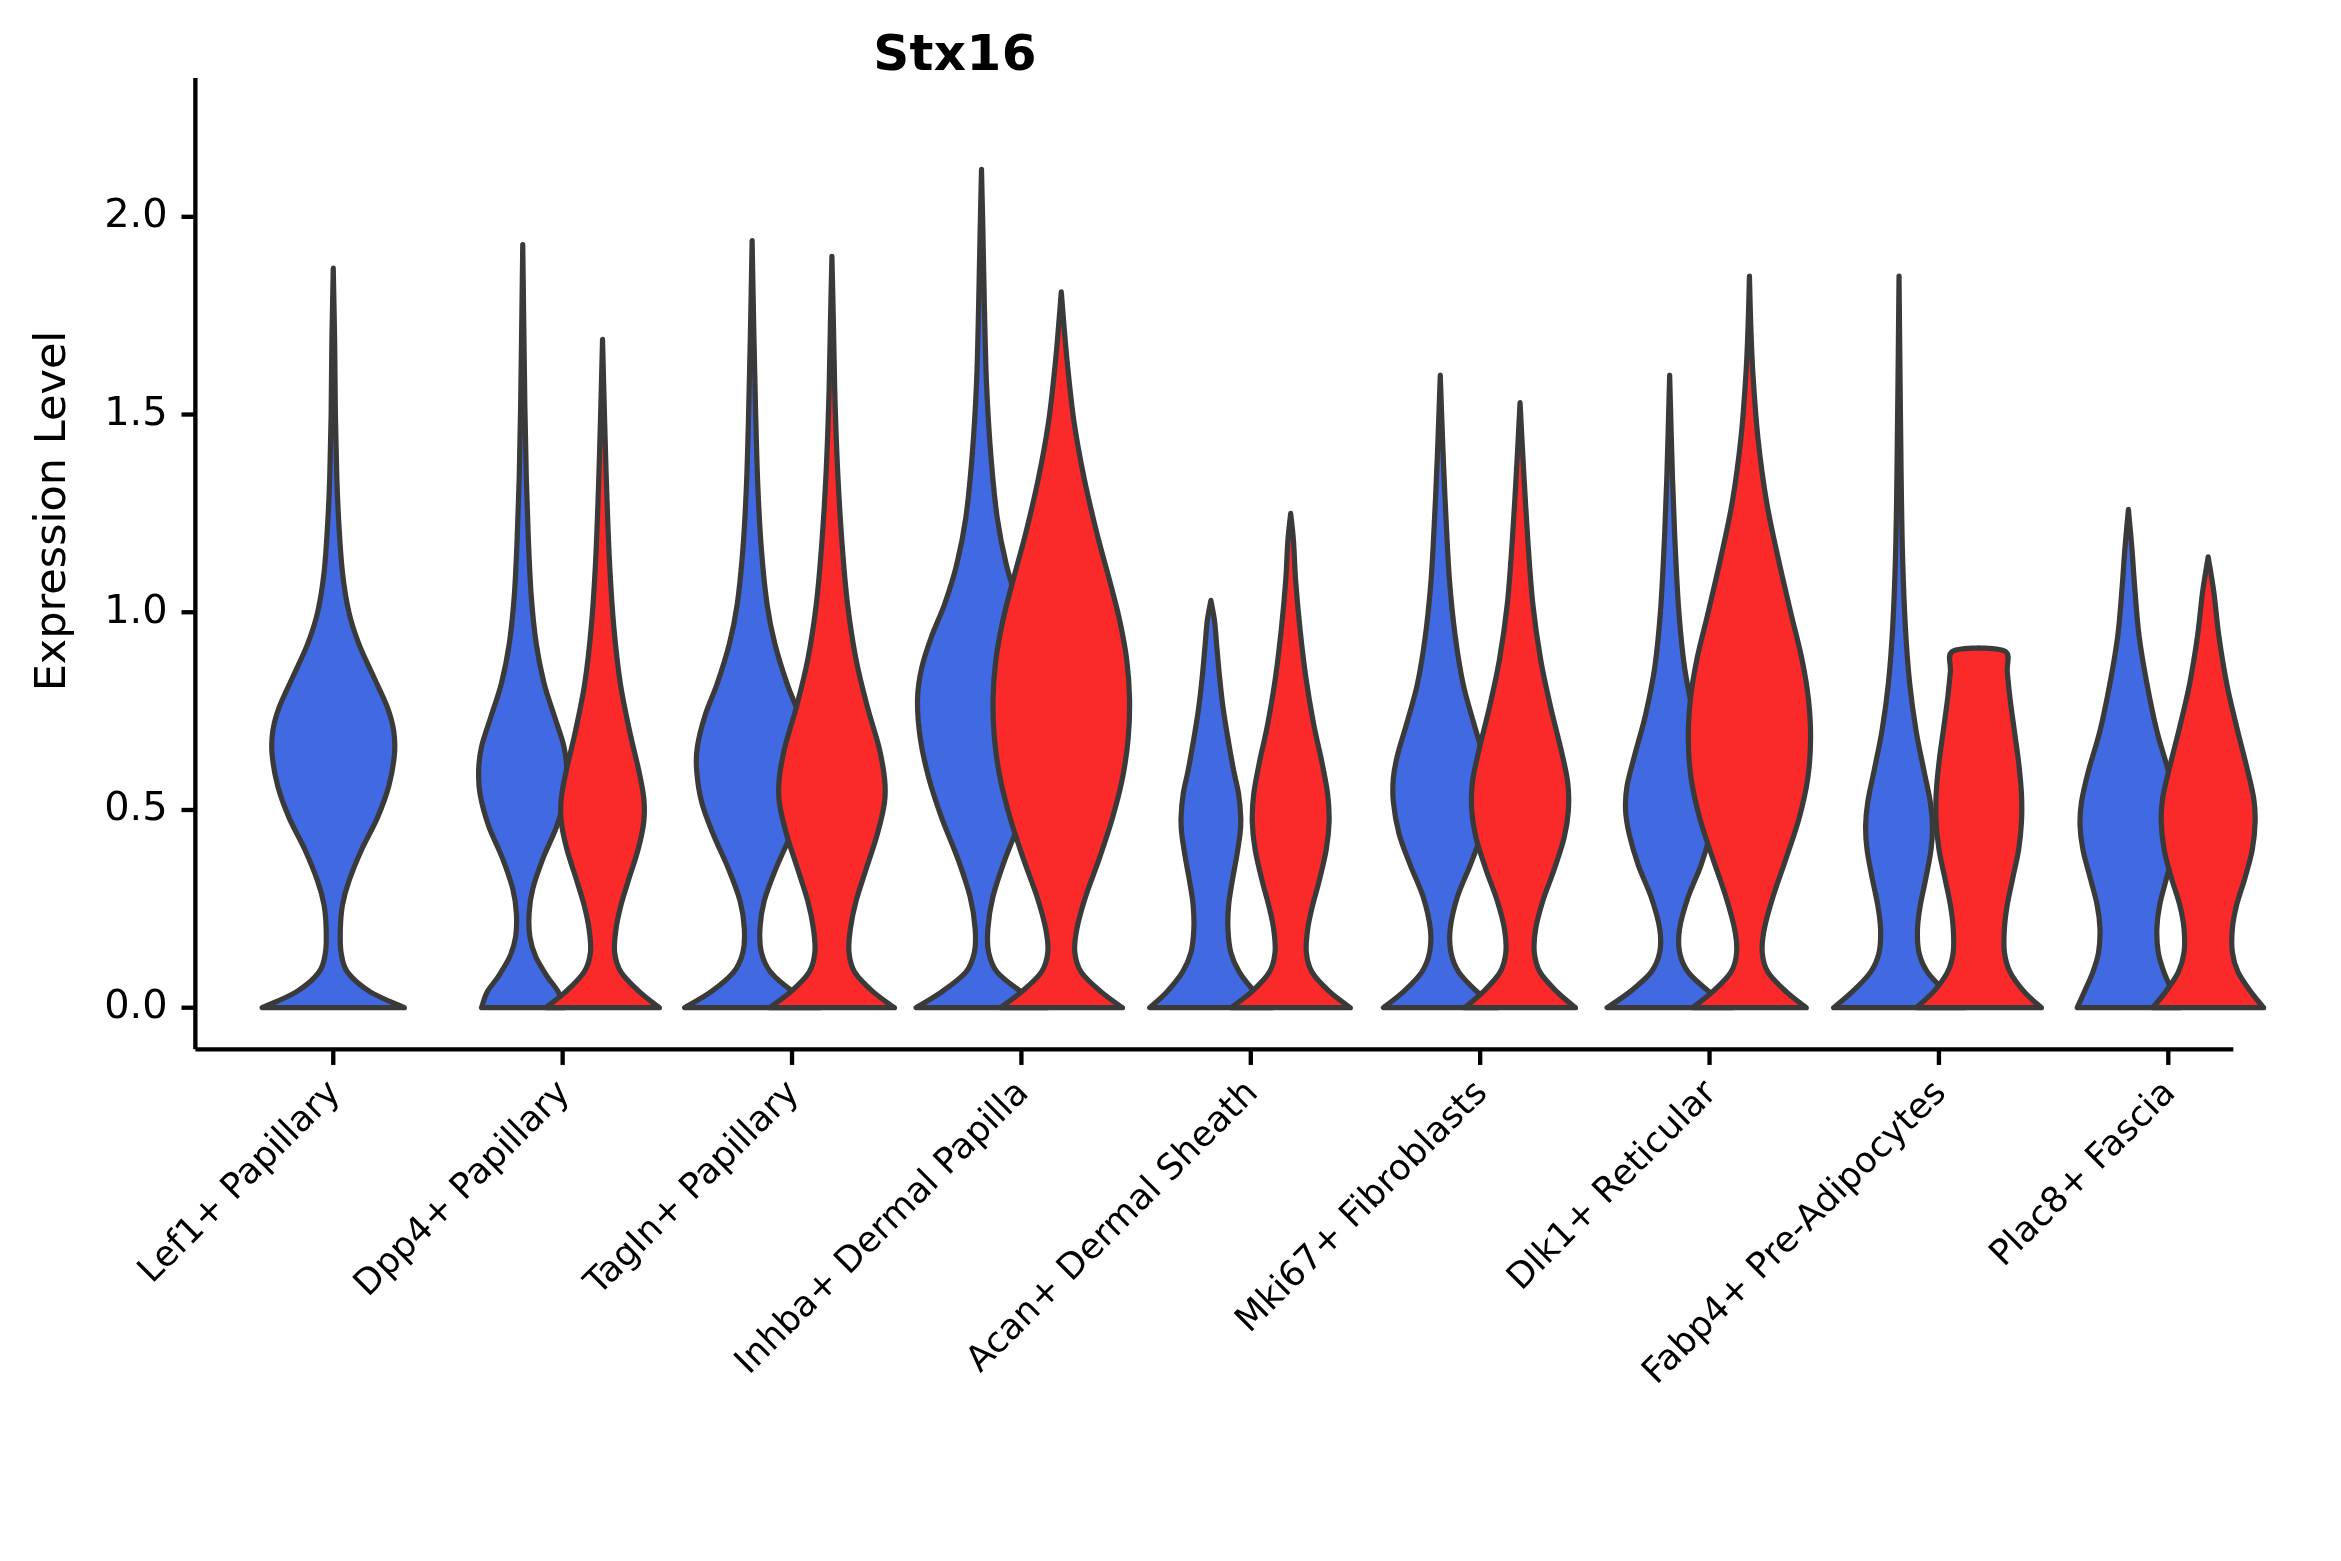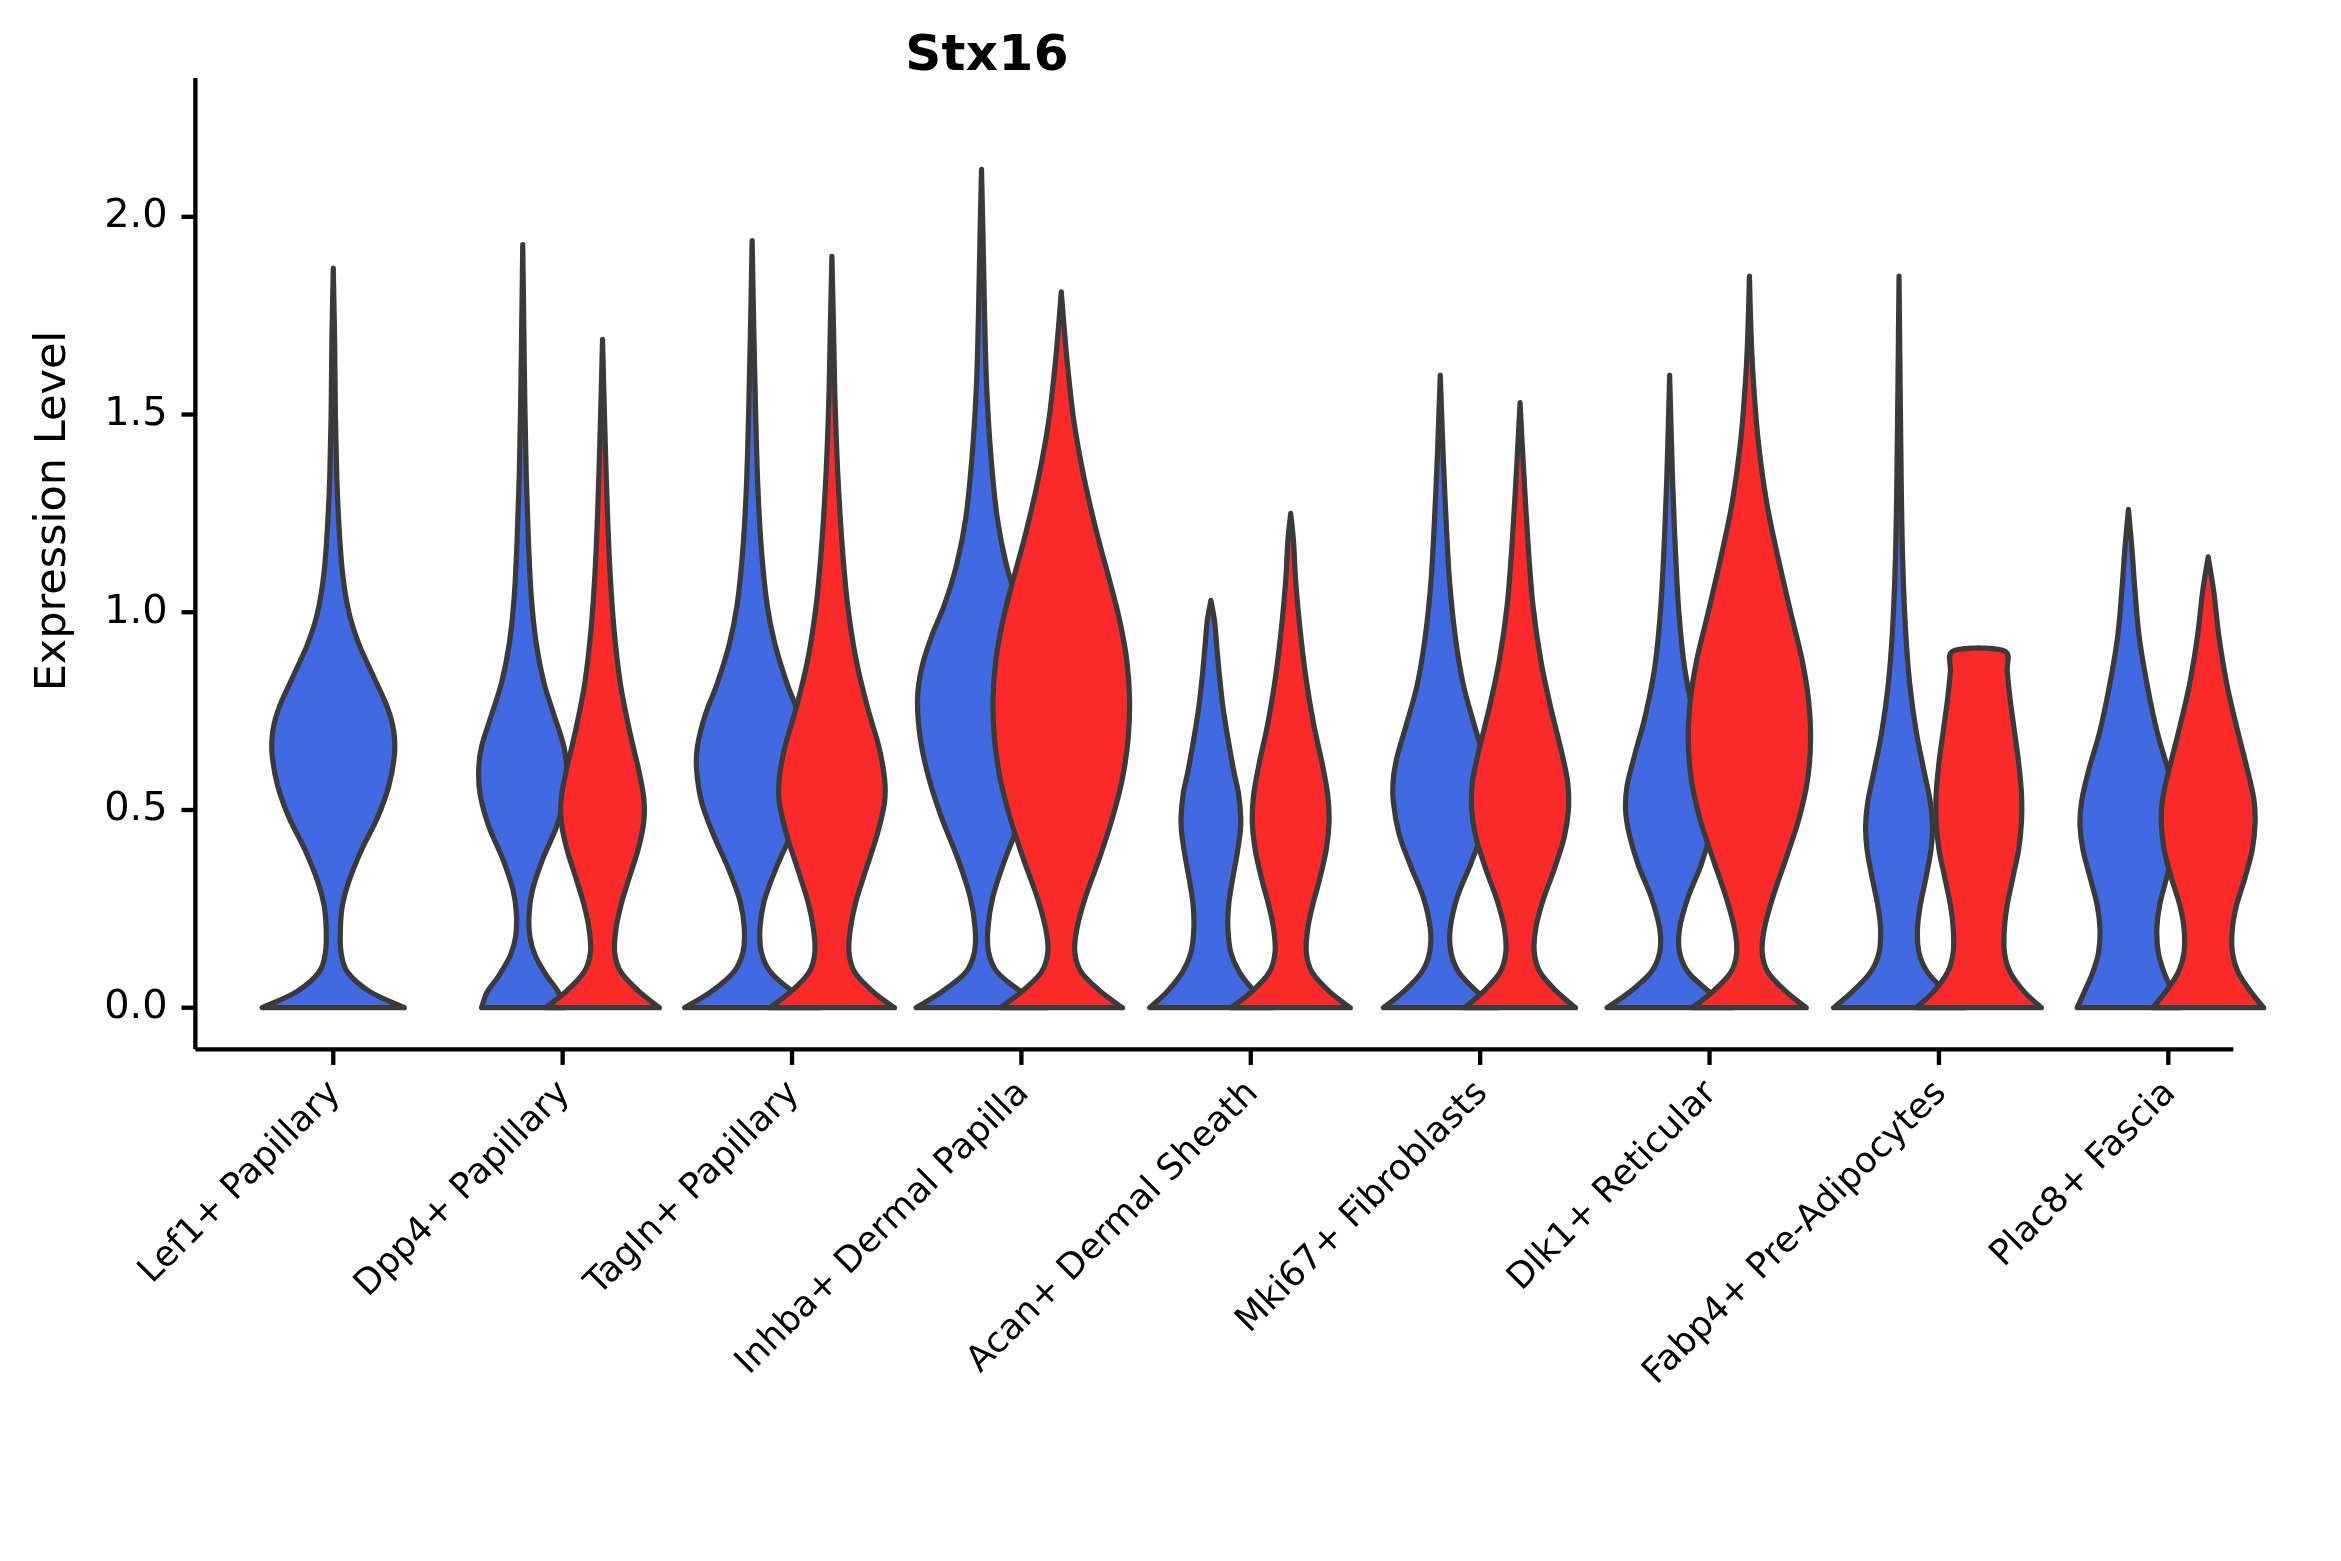--- a/index.html
+++ b/index.html
@@ -23,21 +23,20 @@
     position: absolute;
     left: 0;
     top: 24px;
     width: 1910px;
     text-align: center;
     font-size: 50px;
     font-weight: bold;
     color: #000000;
     font-family: "DejaVu Sans", sans-serif;
     letter-spacing: 0.4px;
-    padding-left: 32px;
   }
   #ylabel {
     position: absolute;
     left: -193px;
     top: 486px;
     width: 486px;
     text-align: center;
     font-size: 43px;
     color: #000000;
     transform: rotate(-90deg);

